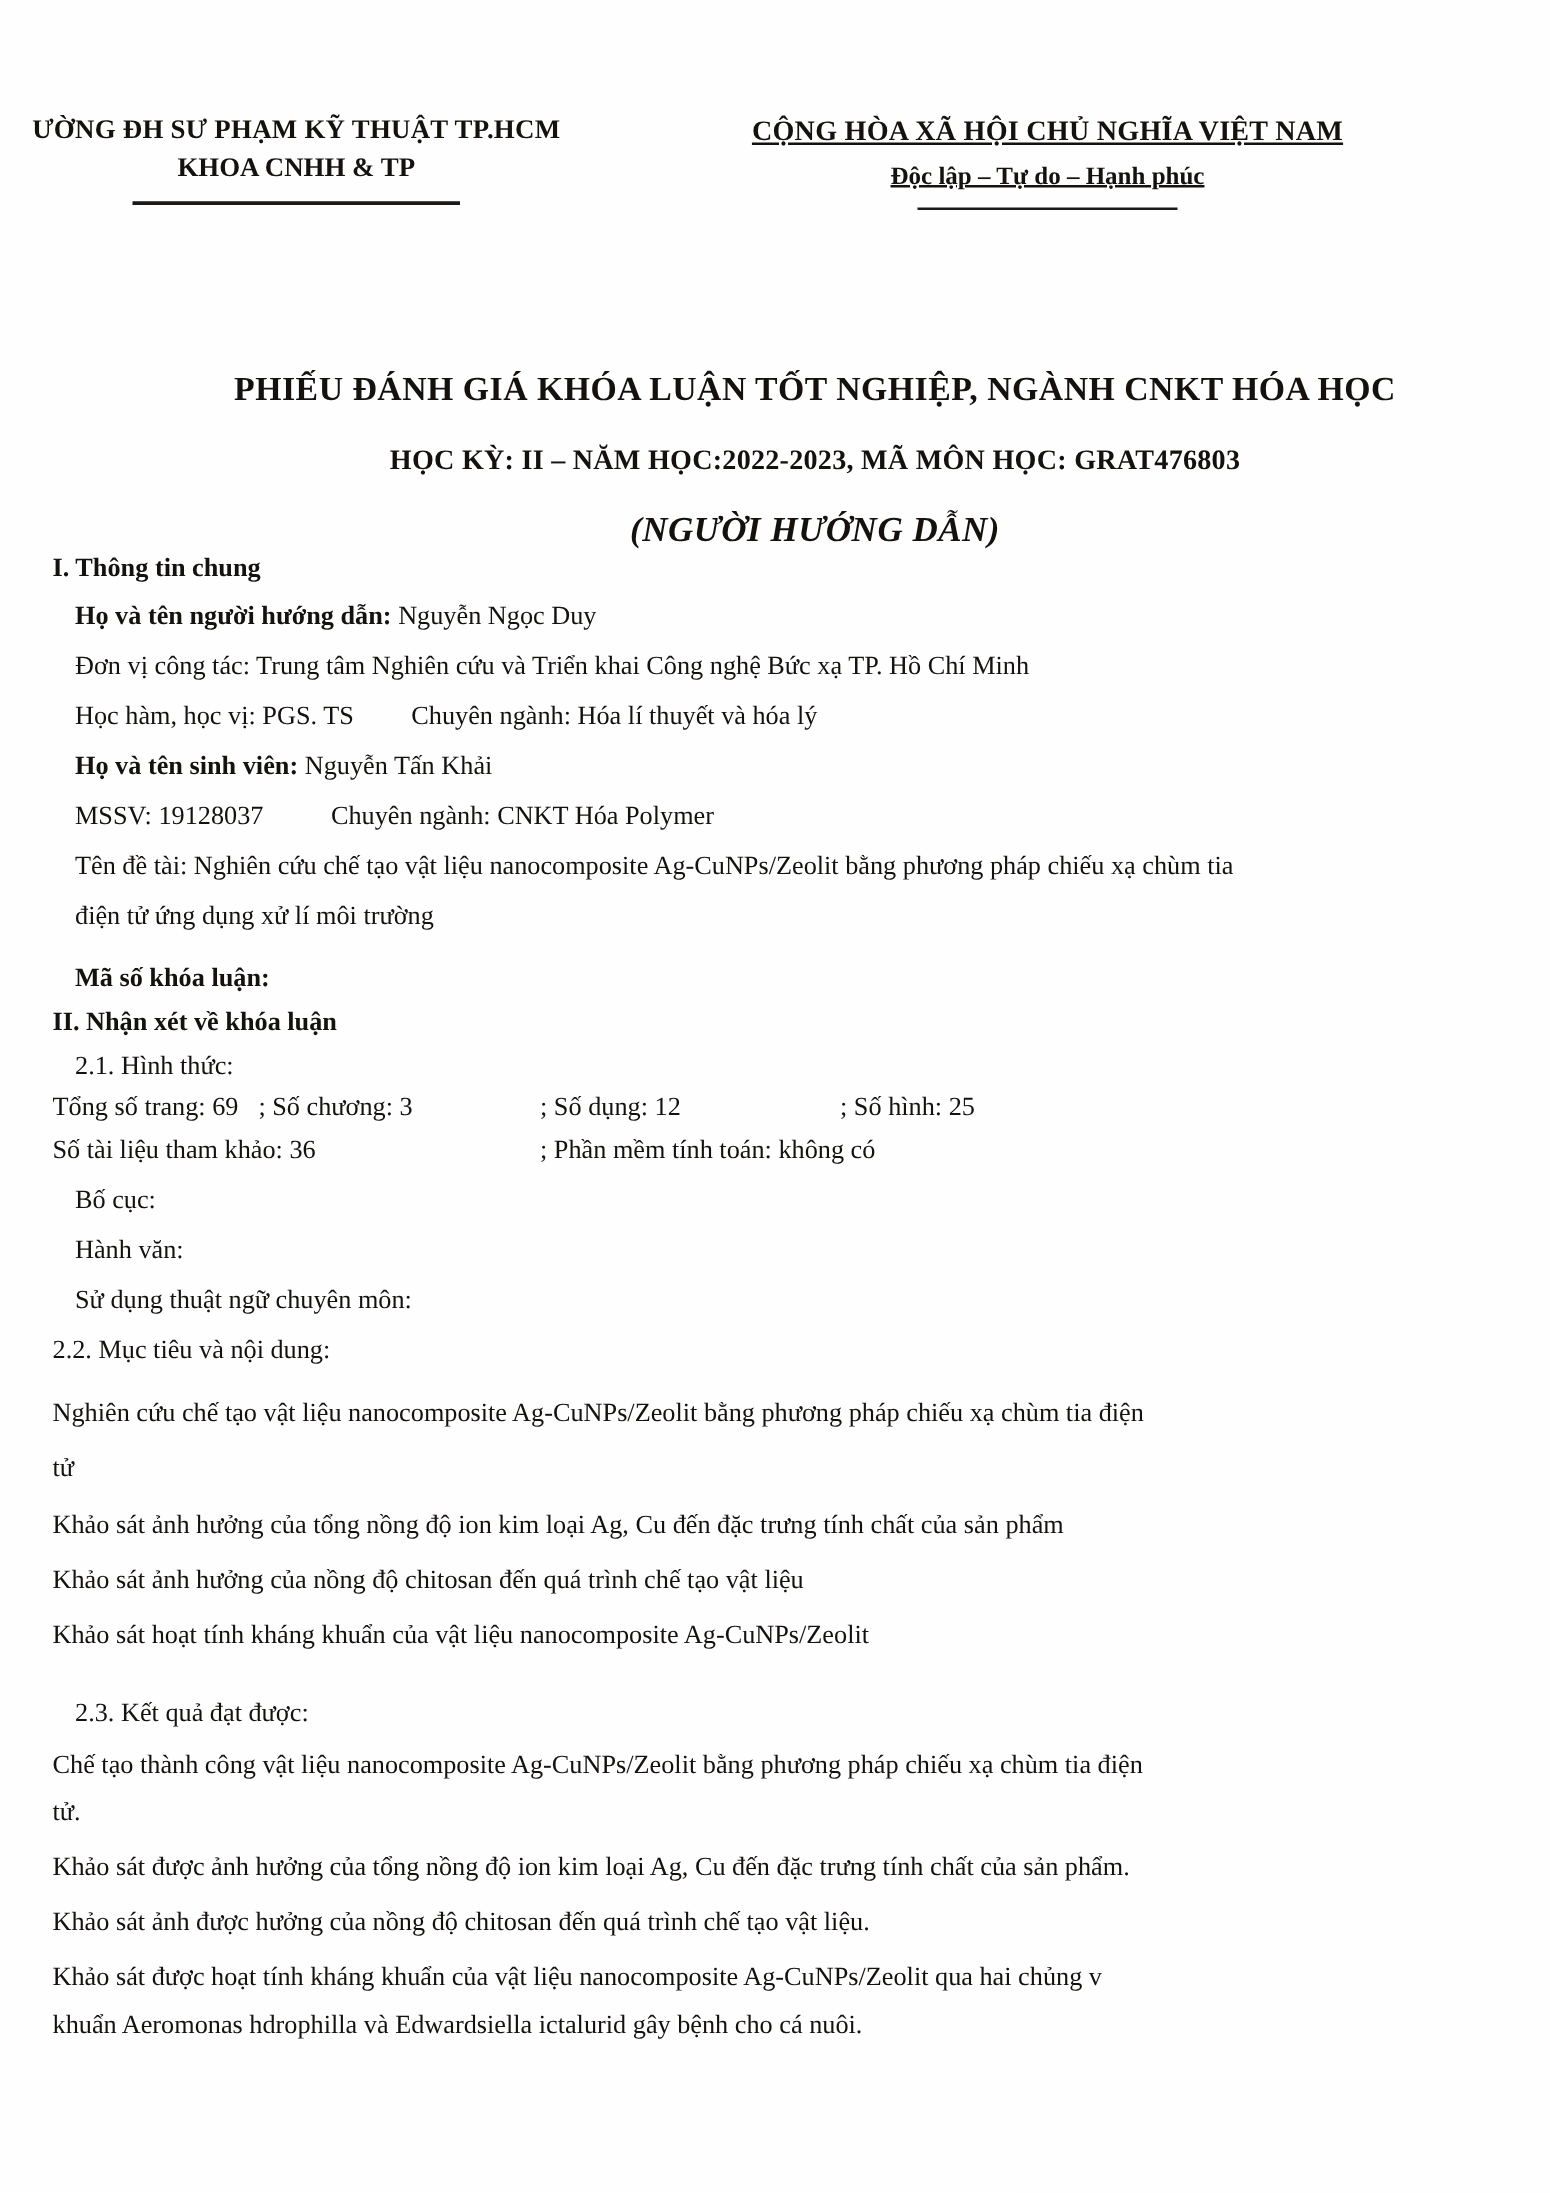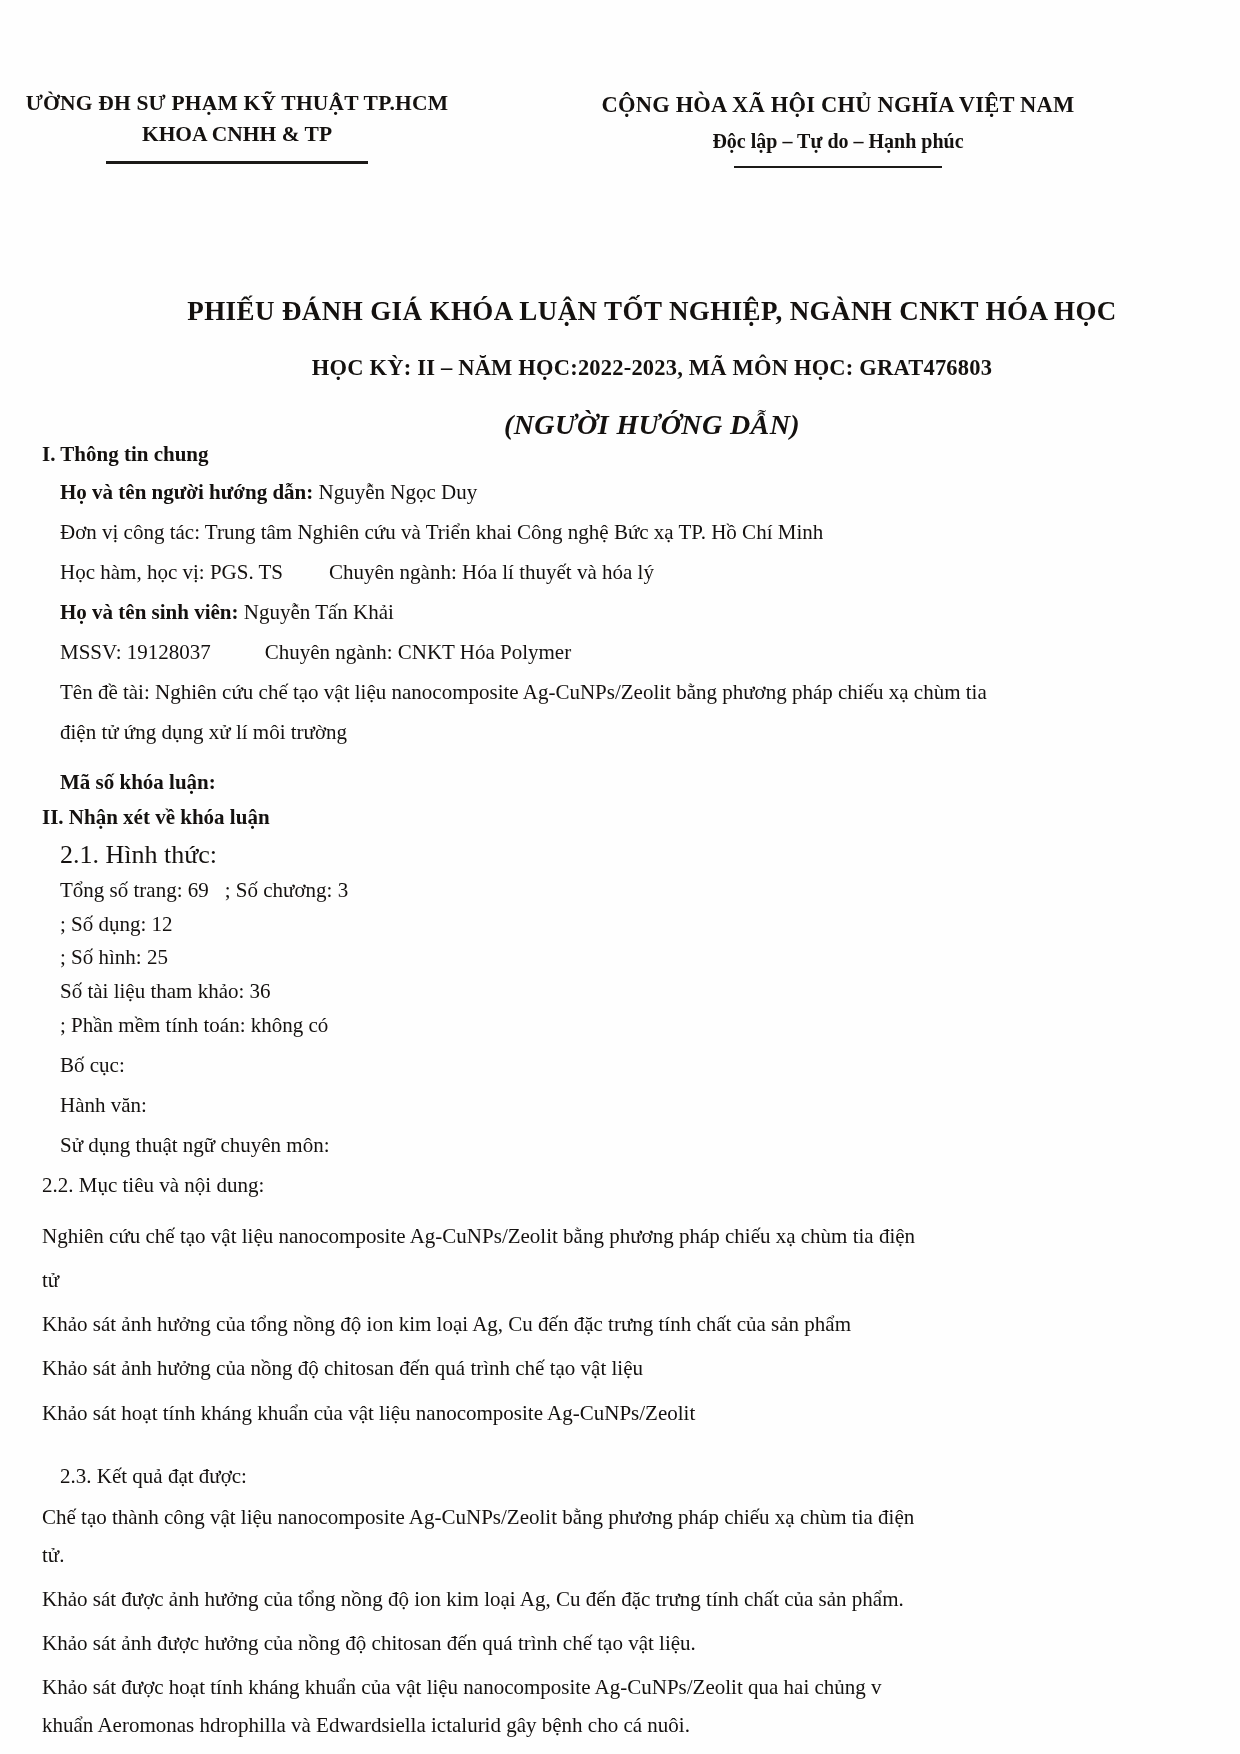--- a/index.html
+++ b/index.html
@@ -40,20 +40,21 @@
     width: 430px;
     margin-left: 22px;
     text-align: center;
     line-height: 1.42;
   }
   .header-right {
     width: 620px;
     margin-left: 60px;
     text-align: center;
     line-height: 1.5;
+    text-decoration: underline;
   }
   .hl1 {
     font-size: 21.5px;
     font-weight: bold;
     letter-spacing: .2px;
     white-space: nowrap;
   }
   .hl2 {
     font-size: 21.5px;
     font-weight: bold;
@@ -132,27 +133,26 @@
     margin: 0 0 6px 0;
     white-space: pre-wrap;
   }
   .indent {
     margin-left: 18px;
   }
   .bold-label {
     font-weight: bold;
   }
   .sub-head {
-    font-size: 26px;
+    font-size: 21px;
     margin: 10px 0 4px 18px;
   }
   .two-col {
     display: flex;
-    flex-direction: column;
-    margin-left: 18px;
+    flex-direction: row;
     font-size: 21px;
     line-height: 1.6;
   }
   .two-col .c1 { width: 390px; }
   .two-col .c2 { width: 240px; }
   .two-col .c3 { width: 240px; }
   .para {
     font-size: 21px;
     line-height: 1.72;
     margin: 0 0 8px 0;

